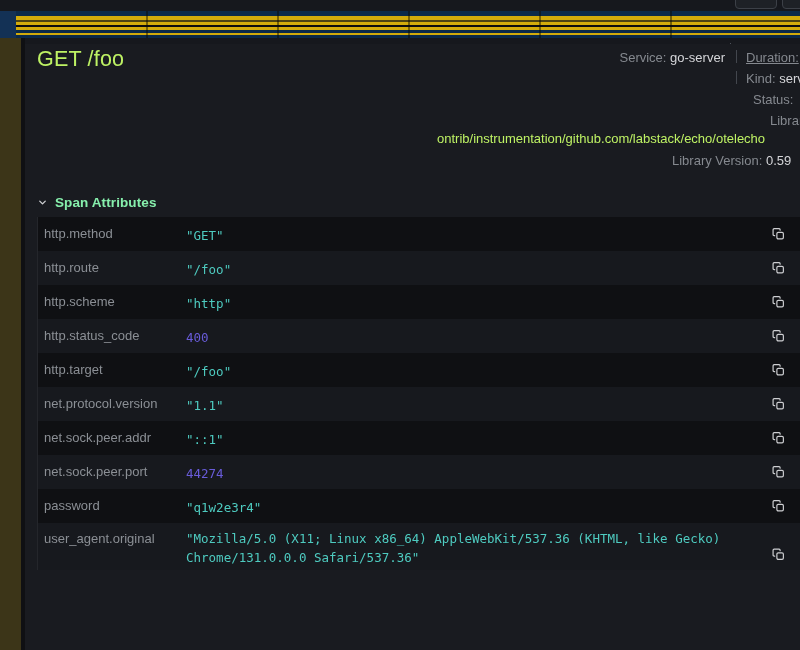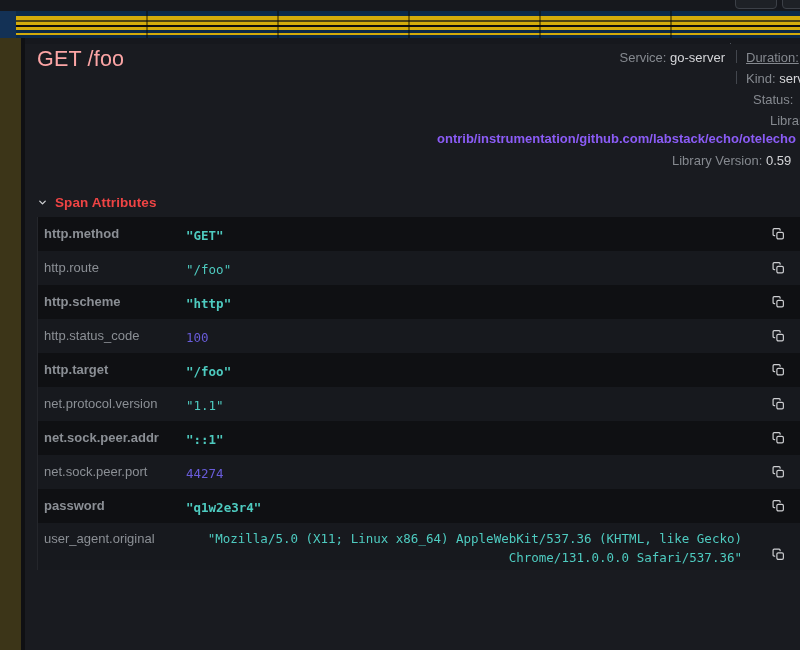--- a/index.html
+++ b/index.html
@@ -26,43 +26,43 @@
   .mm-stripe.s3{top:15.5px;height:3px;}
   .mm-stripe.s4{top:21.5px;height:2.5px;}
   .mm-div{position:absolute;top:0;width:2px;height:27px;background:rgba(12,10,2,0.45);}
   .handle-tick{position:absolute;left:730px;top:43px;width:1px;height:6px;background:#4d525a;}
 
   
   .color-bar{position:absolute;left:0;top:38px;width:21px;height:612px;background:#3c3518;}
   .color-bar-gap{position:absolute;left:21px;top:38px;width:4px;height:612px;background:#0f1013;}
   .panel{position:absolute;left:25px;top:44px;width:775px;height:606px;background:#191b20;}
 
-  .page-title{position:absolute;left:12px;top:3px;font-size:21.5px;font-weight:400;color:#fca5a5;letter-spacing:0.2px;white-space:nowrap;}
+  .page-title{position:absolute;left:12px;top:3px;font-size:21.5px;font-weight:400;color:#bef264;letter-spacing:0.2px;white-space:nowrap;}
 
   .ov-line{position:absolute;font-size:13px;color:#85898f;white-space:nowrap;line-height:1;}
   .ov-line b{color:#d5d6d9;font-weight:400;}
   .ov-div{position:absolute;width:1px;height:13px;background:#43474e;}
   
   .ovA{top:7px;right:75px;}          .ovB{top:7px;left:721px;text-decoration:underline;}
   .ovC{top:28px;right:75px;}         .ovD{top:28px;left:721px;}
   .ovE{top:49px;left:728px;}
   .ovF{top:70px;left:745px;}
-  .ovG{top:88px;left:412px;font-weight:700;color:#8b5cf6;}
+  .ovG{top:88px;left:412px;font-weight:400;color:#bef264;}
   .ovH{top:110px;left:647px;}
   .ovdiv1{top:6px;left:711px;}  .ovdiv2{top:27px;left:711px;}
 
   
   .attr-header{position:absolute;left:12px;top:151px;display:flex;align-items:center;cursor:pointer;}
   .attr-header .chev{display:inline-flex;width:11px;height:11px;margin-right:7px;}
-  .attr-header .lbl{font-size:13.5px;font-weight:700;color:#ef4444;letter-spacing:0.1px;}
+  .attr-header .lbl{font-size:13.5px;font-weight:700;color:#86efac;letter-spacing:0.1px;}
 
   .attr-table{position:absolute;left:12px;top:173px;width:763px;border-left:1px solid rgba(255,255,255,0.05);}
   .attr-row{position:relative;height:34px;}
-  .attr-row.tall{height:47px;text-align:right;}
-  .attr-row.odd{background:#0f1013;font-weight:bold;}
+  .attr-row.tall{height:47px;}
+  .attr-row.odd{background:#0f1013;}
   .attr-row.even{background:#17191e;}
   .attr-key{position:absolute;left:6px;top:10px;font-size:13px;color:#8b8f95;line-height:1;white-space:nowrap;}
   .attr-row.tall .attr-key{top:9px;}
   .attr-value{position:absolute;left:148px;top:9px;font-family:"DejaVu Sans Mono",monospace;font-size:12.5px;line-height:1.52;max-width:556px;display:inline-block;word-break:break-word;}
   .attr-row.tall .attr-value{top:6px;}
   .attr-value.string{color:#4ecbc0;}
   .attr-value.number{color:#695cda;}
   .copy-btn{position:absolute;left:733px;top:50%;transform:translateY(-50%);width:15px;height:15px;display:flex;align-items:center;justify-content:center;cursor:pointer;}
   .attr-row.tall .copy-btn{top:auto;bottom:8px;transform:none;}
 </style>
@@ -161,21 +161,21 @@
     <span class="attr-value string">"http"</span>
     <span class="copy-btn">
       <svg width="13" height="13" viewBox="0 0 24 24" fill="none" stroke="#cdced1" stroke-width="2.2" stroke-linecap="round" stroke-linejoin="round">
         <rect x="9" y="9" width="12" height="12" rx="2.5"></rect>
         <path d="M5 15H4a2 2 0 0 1-2-2V4a2 2 0 0 1 2-2h9a2 2 0 0 1 2 2v1"></path>
       </svg>
     </span>
   </div>
       <div class="attr-row even">
     <span class="attr-key">http.status_code</span>
-    <span class="attr-value number">100</span>
+    <span class="attr-value number">400</span>
     <span class="copy-btn">
       <svg width="13" height="13" viewBox="0 0 24 24" fill="none" stroke="#cdced1" stroke-width="2.2" stroke-linecap="round" stroke-linejoin="round">
         <rect x="9" y="9" width="12" height="12" rx="2.5"></rect>
         <path d="M5 15H4a2 2 0 0 1-2-2V4a2 2 0 0 1 2-2h9a2 2 0 0 1 2 2v1"></path>
       </svg>
     </span>
   </div>
       <div class="attr-row odd">
     <span class="attr-key">http.target</span>
     <span class="attr-value string">"/foo"</span>

